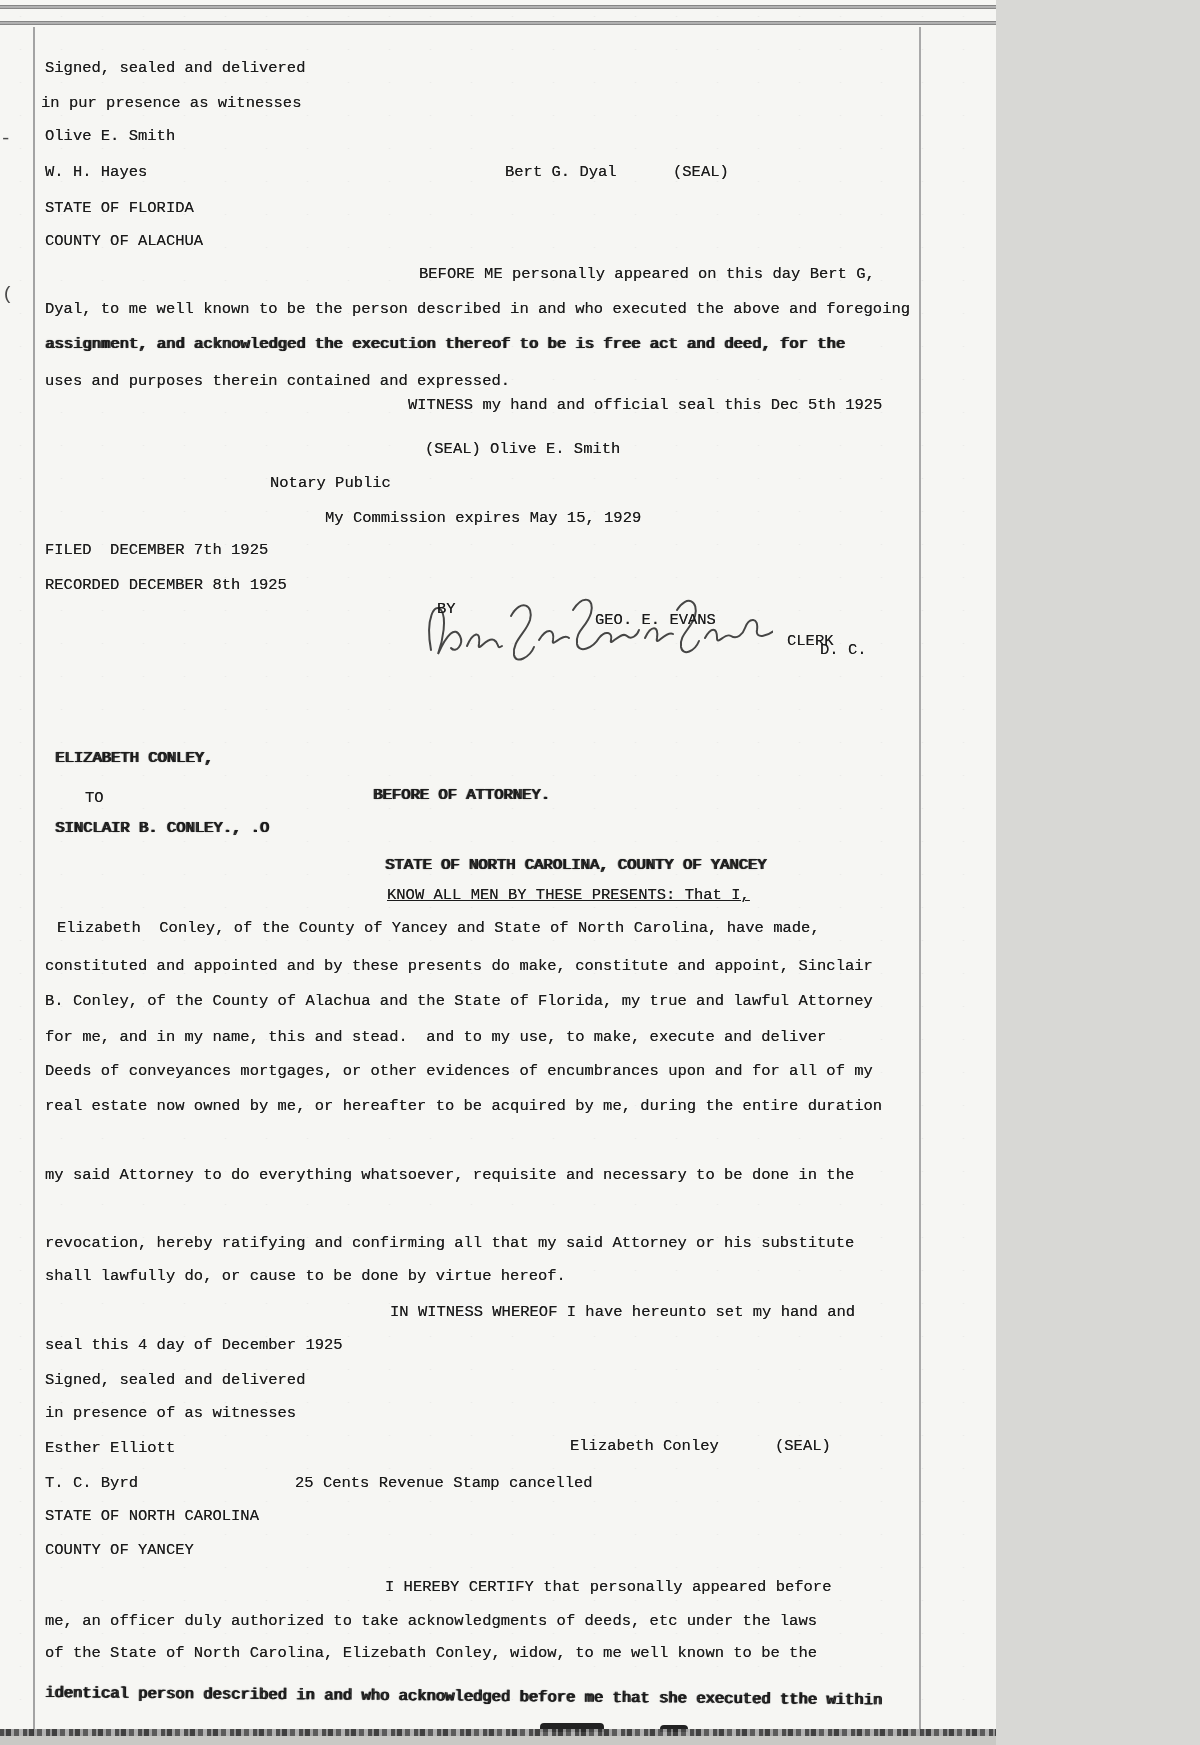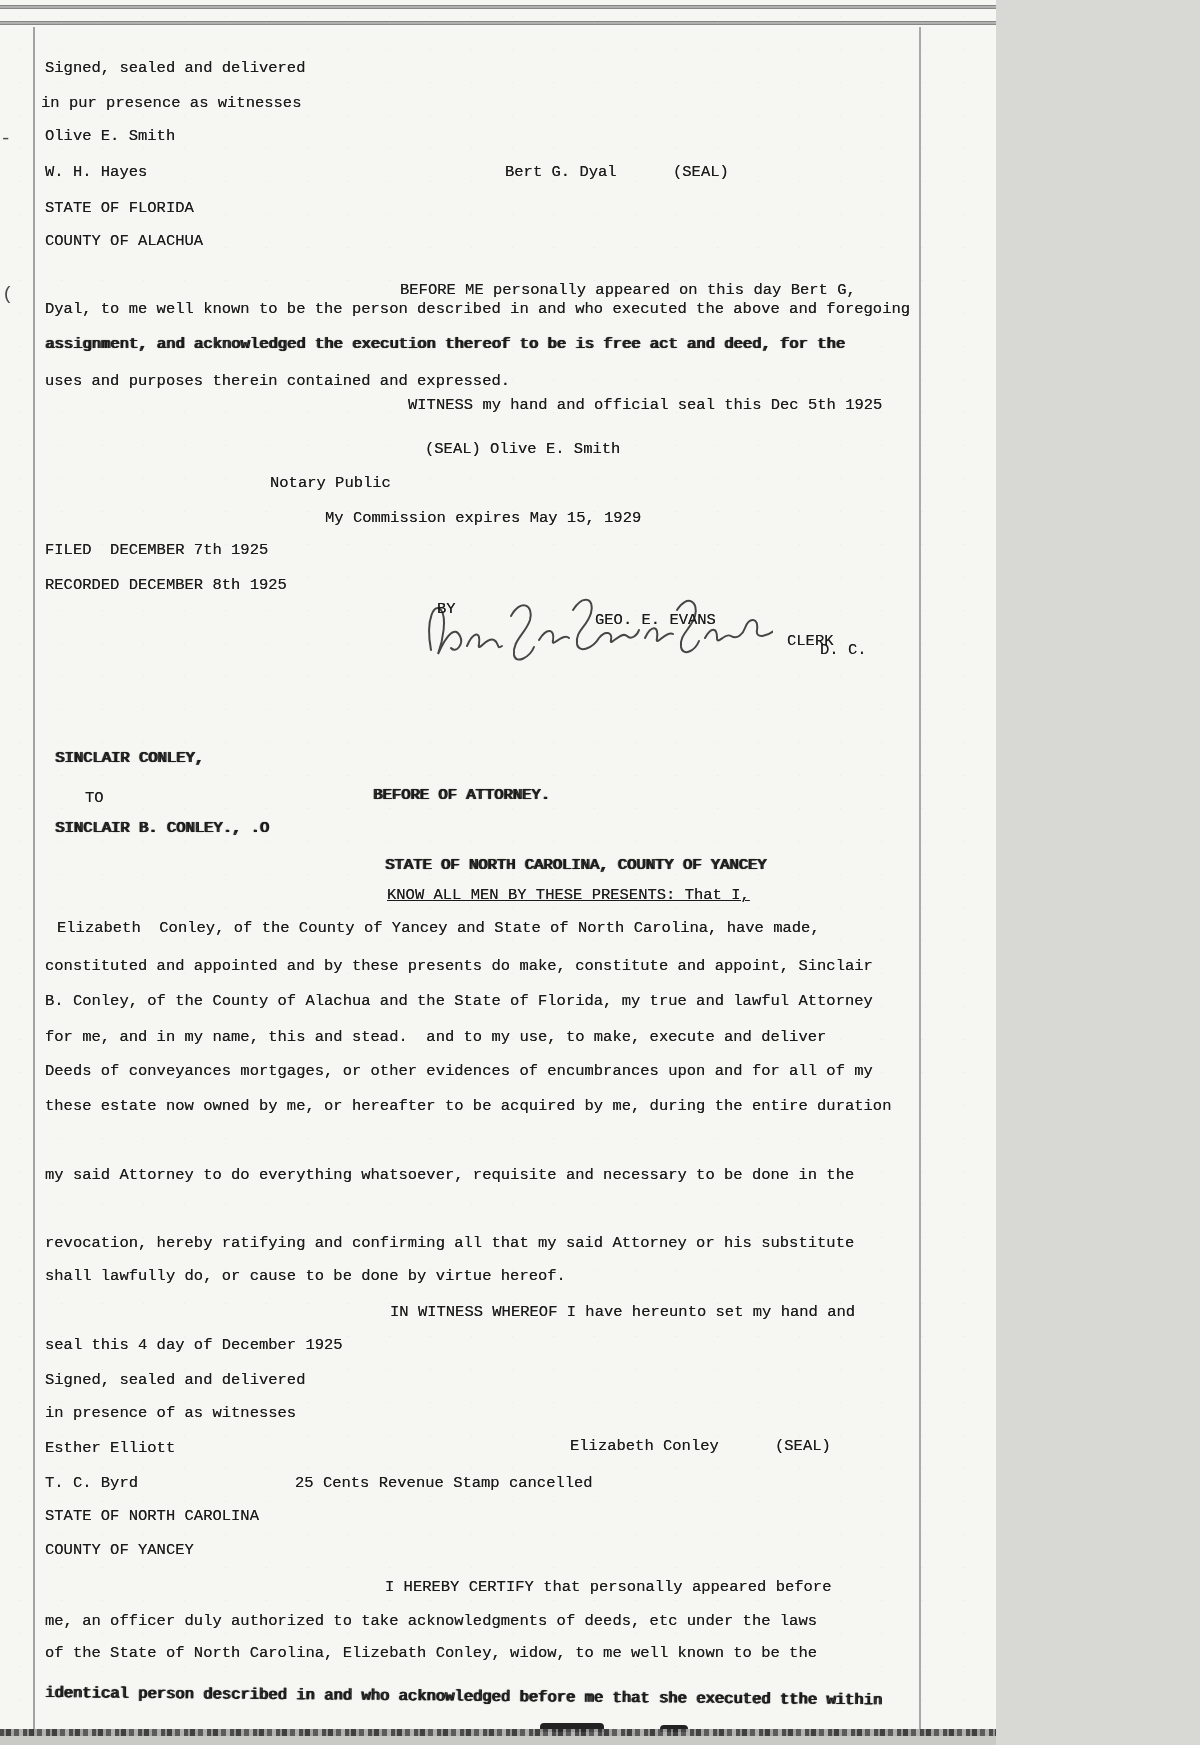--- a/index.html
+++ b/index.html
@@ -77,46 +77,46 @@
   <div class="bottom-strip"></div>
 
 <span class="line" style="left: 45px; top: 59px;">Signed, sealed and delivered</span>
     <span class="line" style="left: 41px; top: 94px;">in pur presence as witnesses</span>
     <span class="line" style="left: 45px; top: 127px;">Olive E. Smith</span>
     <span class="line" style="left: 45px; top: 163px;">W. H. Hayes</span>
     <span class="line" style="left: 505px; top: 163px;">Bert G. Dyal</span>
     <span class="line" style="left: 673px; top: 163px;">(SEAL)</span>
     <span class="line" style="left: 45px; top: 199px;">STATE OF FLORIDA</span>
     <span class="line" style="left: 45px; top: 232px;">COUNTY OF ALACHUA</span>
-    <span class="line" style="left: 400px; top: 265px; margin-top: 16px;">BEFORE ME personally appeared on this day Bert G,</span>
+    <span class="line" style="left: 419px; top: 265px;">BEFORE ME personally appeared on this day Bert G,</span>
     <span class="line" style="left: 45px; top: 300px;">Dyal, to me well known to be the person described in and who executed the above and foregoing</span>
     <span class="line em" style="left: 45px; top: 335px;">assignment, and acknowledged the execution thereof to be is free act and deed, for the</span>
     <span class="line" style="left: 45px; top: 372px;">uses and purposes therein contained and expressed.</span>
     <span class="line" style="left: 408px; top: 396px;">WITNESS my hand and official seal this Dec 5th 1925</span>
     <span class="line" style="left: 425px; top: 440px;">(SEAL) Olive E. Smith</span>
     <span class="line" style="left: 270px; top: 474px;">Notary Public</span>
     <span class="line" style="left: 325px; top: 509px;">My Commission expires May 15, 1929</span>
     <span class="line" style="left: 45px; top: 541px;">FILED  DECEMBER 7th 1925</span>
     <span class="line" style="left: 45px; top: 576px;">RECORDED DECEMBER 8th 1925</span>
     <span class="line" style="left: 595px; top: 611px;">GEO. E. EVANS</span>
     <span class="line" style="left: 787px; top: 632px; text-align: center;">CLERK</span>
     <span class="line" style="left: 437px; top: 600px;">BY</span>
     <span class="line" style="left: 820px; top: 641px;">D. C.</span>
-    <span class="line em" style="left: 55px; top: 749px;">SINCLAIR CONLEY,</span>
+    <span class="line em" style="left: 55px; top: 749px;">ELIZABETH CONLEY,</span>
     <span class="line" style="left: 85px; top: 789px;">TO</span>
     <span class="line em" style="left: 373px; top: 786px;">BEFORE OF ATTORNEY.</span>
     <span class="line em" style="left: 55px; top: 819px;">SINCLAIR B. CONLEY., .O</span>
     <span class="line em" style="left: 385px; top: 856px;">STATE OF NORTH CAROLINA, COUNTY OF YANCEY</span>
     <span class="line" style="left: 387px; top: 886px; text-decoration: underline;">KNOW ALL MEN BY THESE PRESENTS: That I,</span>
     <span class="line" style="left: 57px; top: 919px;">Elizabeth  Conley, of the County of Yancey and State of North Carolina, have made,</span>
     <span class="line" style="left: 45px; top: 957px;">constituted and appointed and by these presents do make, constitute and appoint, Sinclair</span>
     <span class="line" style="left: 45px; top: 992px;">B. Conley, of the County of Alachua and the State of Florida, my true and lawful Attorney</span>
     <span class="line" style="left: 45px; top: 1028px;">for me, and in my name, this and stead.  and to my use, to make, execute and deliver</span>
     <span class="line" style="left: 45px; top: 1062px;">Deeds of conveyances mortgages, or other evidences of encumbrances upon and for all of my</span>
-    <span class="line" style="left: 45px; top: 1097px;">these estate now owned by me, or hereafter to be acquired by me, during the entire duration</span>
+    <span class="line" style="left: 45px; top: 1097px;">real estate now owned by me, or hereafter to be acquired by me, during the entire duration</span>
     <span class="line" style="left: 45px; top: 1166px;">my said Attorney to do everything whatsoever, requisite and necessary to be done in the</span>
     <span class="line" style="left: 45px; top: 1234px;">revocation, hereby ratifying and confirming all that my said Attorney or his substitute</span>
     <span class="line" style="left: 45px; top: 1267px;">shall lawfully do, or cause to be done by virtue hereof.</span>
     <span class="line" style="left: 390px; top: 1303px;">IN WITNESS WHEREOF I have hereunto set my hand and</span>
     <span class="line" style="left: 45px; top: 1336px;">seal this 4 day of December 1925</span>
     <span class="line" style="left: 45px; top: 1371px;">Signed, sealed and delivered</span>
     <span class="line" style="left: 45px; top: 1404px;">in presence of as witnesses</span>
     <span class="line" style="left: 45px; top: 1439px;">Esther Elliott</span>
     <span class="line" style="left: 570px; top: 1437px;">Elizabeth Conley</span>
     <span class="line" style="left: 775px; top: 1437px;">(SEAL)</span>

